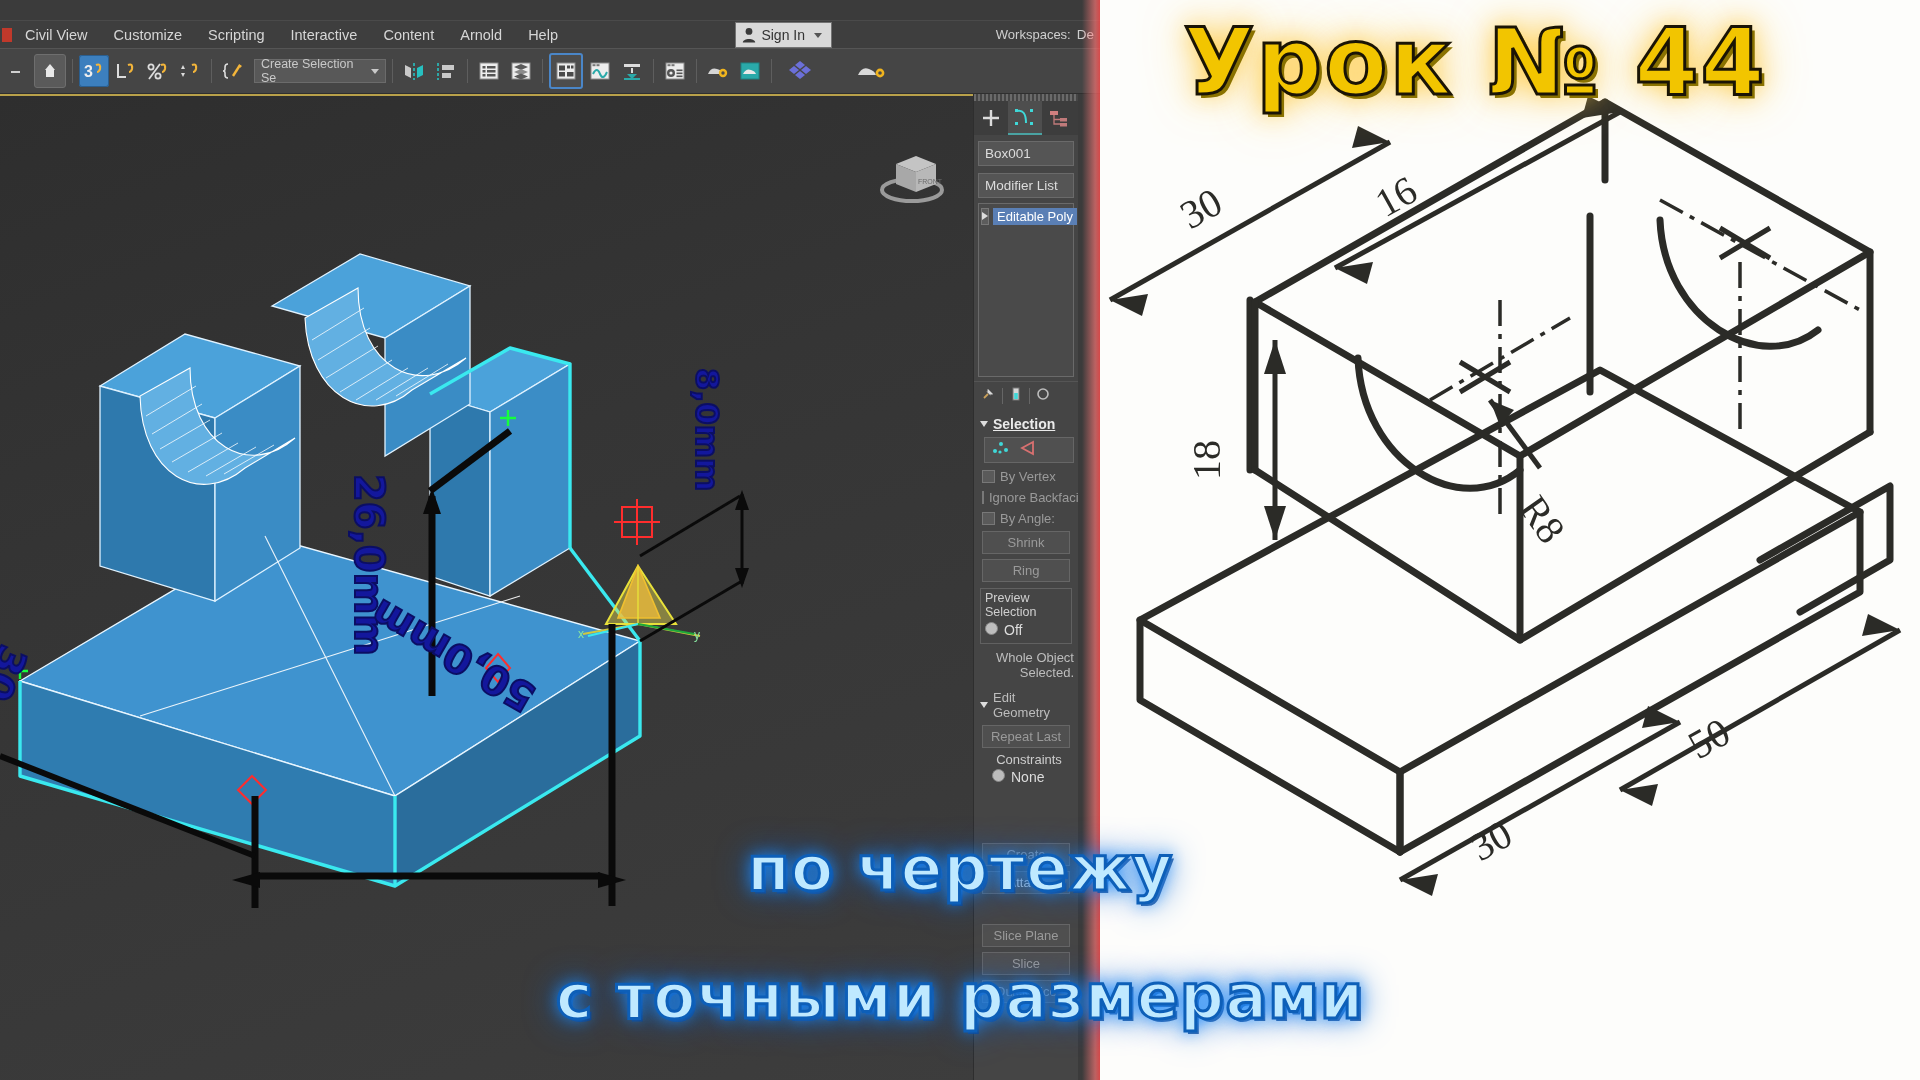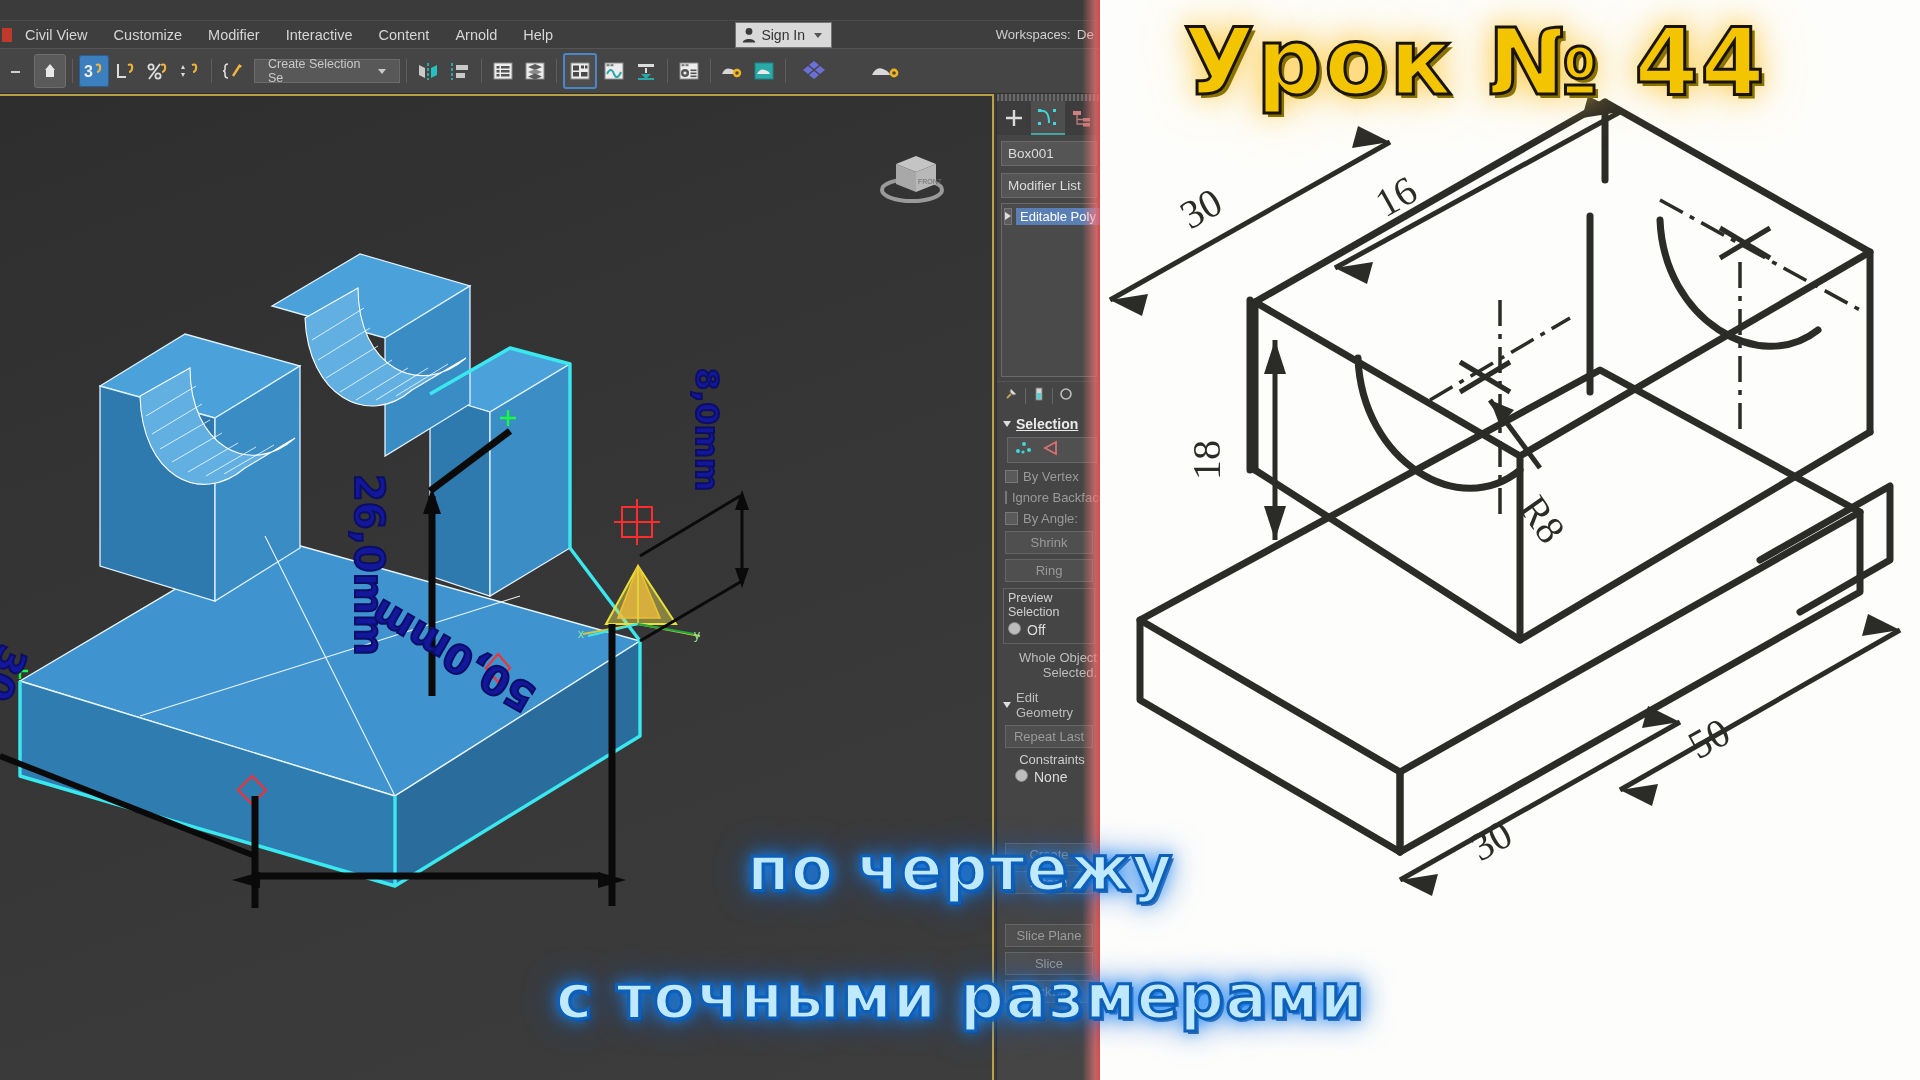--- a/index.html
+++ b/index.html
@@ -24,32 +24,32 @@
   .wsbar .wslabel{color:#cfcfcf;font-size:13px;}
   .wsbar .wsval{color:#cfcfcf;font-size:13.5px;}
 
   .toolbar{position:absolute;left:0;top:48px;width:1100px;height:44px;background:#454545;
            border-top:1px solid #555;border-bottom:1px solid #2f2f2f;display:flex;align-items:center;gap:2px;padding-left:2px;}
   .tbtn{width:30px;height:32px;display:flex;align-items:center;justify-content:center;border-radius:3px;position:relative;}
   .tbtn.sel{background:#3c7fbe;box-shadow:inset 0 0 0 1px #2a5e8f;}
   .tbtn.framed{background:#5a5a5a;border:1px solid #6e6e6e;}
   .tsep{width:1px;height:24px;background:#5e5e5e;margin:0 4px;}
   .selset{width:118px;height:22px;background:#585858;border:1px solid #6b6b6b;display:flex;align-items:center;
-          justify-content:space-between;padding:0 13px;color:#c9c9c9;font-size:12.5px;margin-left:4px;}
+          justify-content:space-between;padding:0 6px;color:#c9c9c9;font-size:12.5px;margin-left:4px;}
   .caret{width:0;height:0;border-left:4px solid transparent;border-right:4px solid transparent;border-top:5px solid #c9c9c9;}
 
   
   .viewport{position:absolute;left:0;top:94px;width:992px;height:986px;
             background:linear-gradient(160deg,#2e2e2e 0%,#353535 40%,#3d3d3d 100%);
             border-top:2px solid #b9a14a;border-right:2px solid #b9a14a;overflow:hidden;}
 
   .viewcube{position:absolute;right:40px;top:40px;width:80px;height:80px;}
 
   
-  .cmdpanel{position:absolute;left:996px;top:94px;width:104px;height:986px;background:#454545;
+  .cmdpanel{position:absolute;left:973px;top:94px;width:104px;height:986px;background:#454545;
             border-left:1px solid #2e2e2e;overflow:hidden;}
   .cpdots{height:7px;background:repeating-linear-gradient(90deg,#6a6a6a 0 2px,#454545 2px 4px);}
   .cptabs{display:flex;height:34px;background:#3d3d3d;align-items:stretch;}
   .cptab{width:34px;display:flex;align-items:center;justify-content:center;}
   .cptab.active{background:#4e4e4e;border-bottom:2px solid #4aa3a3;}
   .cpname{margin:6px 4px 0 4px;height:23px;background:#555;border:1px solid #6a6a6a;color:#dcdcdc;
           font-size:13.5px;display:flex;align-items:center;padding-left:6px;}
   .cpmodlist{margin:7px 4px 0 4px;height:23px;background:#555;border:1px solid #6a6a6a;color:#dcdcdc;
           font-size:13.5px;display:flex;align-items:center;padding-left:6px;}
   .cpstack{margin:5px 4px 0 4px;height:170px;background:#4a4a4a;border:1px solid #6a6a6a;padding-top:2px;}
@@ -108,21 +108,21 @@
 <body>
 
 <div id="root">
 
   <div id="maxapp">
 
     <div class="menubar">
       <div class="mlogo"></div>
       <div class="mi">Civil View</div>
       <div class="mi">Customize</div>
-      <div class="mi">Modifier</div>
+      <div class="mi">Scripting</div>
       <div class="mi">Interactive</div>
       <div class="mi">Content</div>
       <div class="mi">Arnold</div>
       <div class="mi">Help</div>
     </div>
 
     <div class="signin">
       <svg width="14" height="16" viewBox="0 0 14 16">
         <circle cx="7" cy="4.4" r="3.4" fill="#3a3a3a"></circle>
         <path d="M0.8 15.5 C0.8 10.8 13.2 10.8 13.2 15.5 Z" fill="#3a3a3a"></path>

